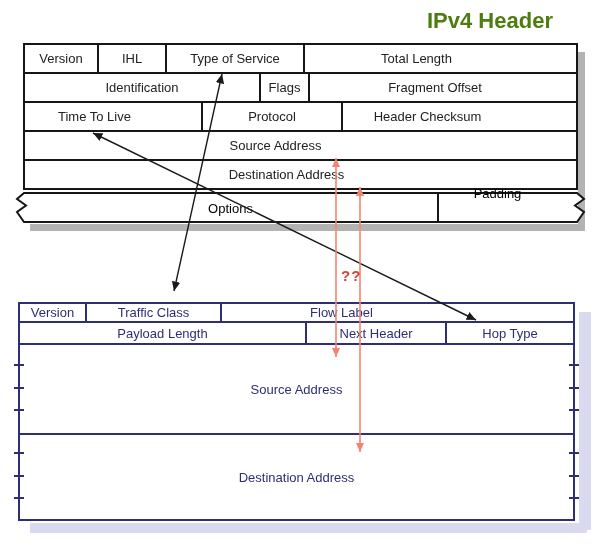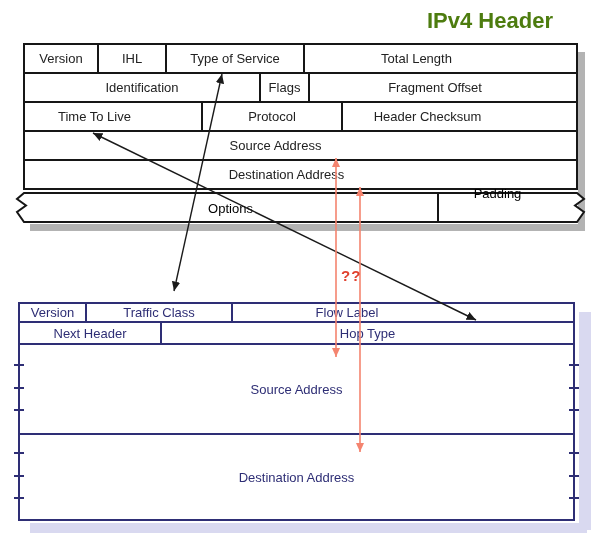--- a/index.html
+++ b/index.html
@@ -75,24 +75,25 @@
   <svg class="abs" style="left:10px;top:189px;" width="585" height="40" viewBox="0 0 585 40">
     <path d="M 14 4 H 567 L 574 10 L 565 16.5 L 574 23 L 567 33 H 14 L 7 23 L 16 16.5 L 7 10 Z" fill="#ffffff" stroke="#161616" stroke-width="2" stroke-linejoin="miter"></path>
     <line x1="428" y1="4" x2="428" y2="33" stroke="#161616" stroke-width="2"></line>
   </svg>
   <div class="abs optlabel" style="left:33px;top:195px;width:395px;">Options</div>
   <div class="abs optlabel" style="left:440px;top:180px;width:115px;">Padding</div>
 
   <div class="abs v6table">
     <div class="v6row" style="height:17px;">
       <div class="v6cell" style="width:65px;">Version</div>
-      <div class="v6cell" style="width:146px;">Traffic Class</div>
+      <div class="v6cell" style="width:135px;">Traffic Class</div>
       <div class="v6cell grow" style="padding-right:112px;">Flow Label</div>
     </div>
     <div class="v6row" style="height:20px;">
+      <div class="v6cell" style="width:285px;">Payload Length</div>
       <div class="v6cell" style="width:140px;">Next Header</div>
       <div class="v6cell grow">Hop Type</div>
     </div>
     <div class="v6row v6block" style="height:88px;">Source Address</div>
     <div class="v6row v6block" style="height:84px;border-bottom:none;">Destination Address</div>
   </div>
 
   <div class="abs tick" style="left:14px;top:364px;"></div>
   <div class="abs tick" style="left:14px;top:387px;"></div>
   <div class="abs tick" style="left:14px;top:409px;"></div>

